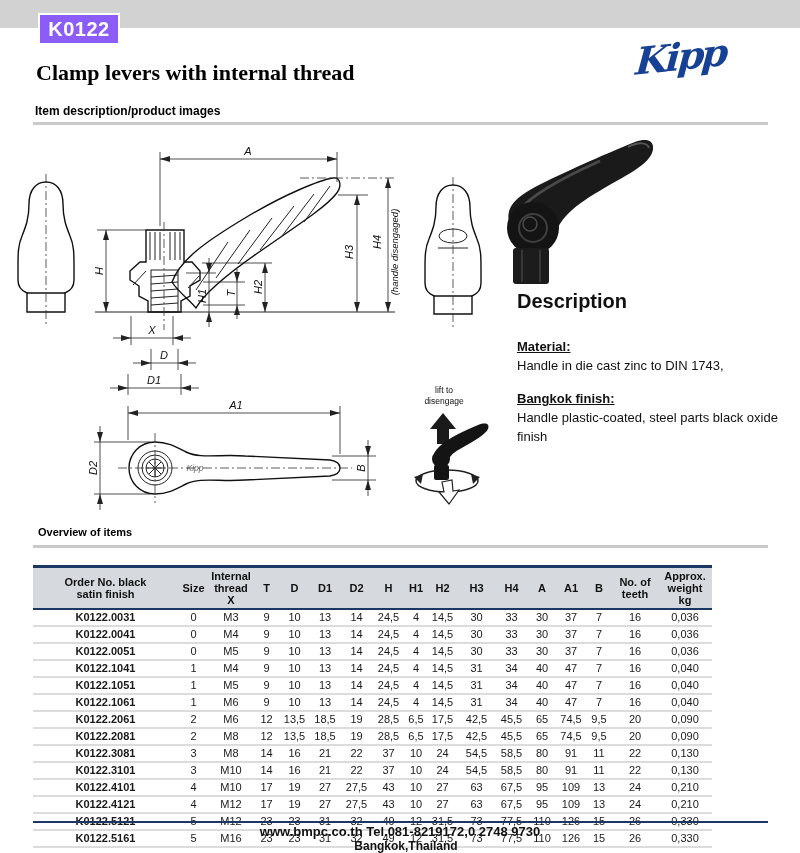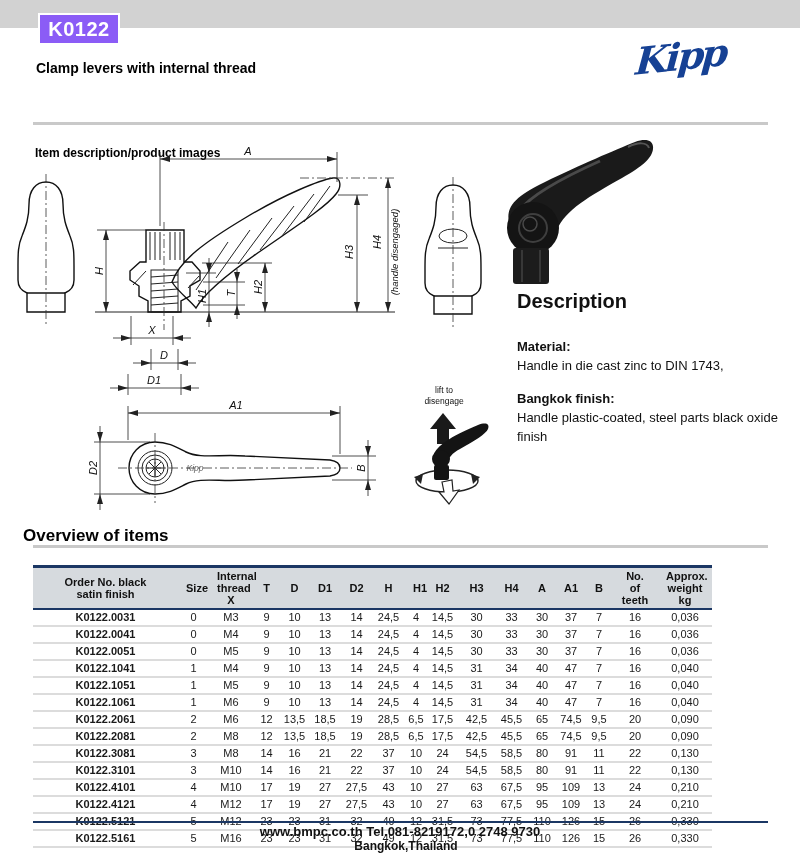--- a/index.html
+++ b/index.html
@@ -2,34 +2,34 @@
 <html><head>
 <meta charset="utf-8">
 <style>
   html,body{margin:0;padding:0;background:#fff;}
   .page{position:relative;width:800px;height:853px;background:#ffffff;
         font-family:"Liberation Sans",sans-serif;color:#111;overflow:hidden;}
   .topbar{position:absolute;left:0;top:0;width:800px;height:28px;background:#d2d2d2;}
   .badge{position:absolute;left:38px;top:13px;width:82px;height:32px;background:#8b5cf6;
          border:2px solid #ffffff;box-sizing:border-box;display:flex;align-items:center;justify-content:center;
          color:#fff;font-weight:bold;font-size:20px;letter-spacing:.5px;}
-  .title{position:absolute;left:36px;top:60px;font-size:14px;font-weight:bold;color:#000;}
+  .title{position:absolute;left:36px;top:60px;font-size:22px;font-weight:bold;color:#000;font-family:Liberation Serif, serif;}
   .kipp-logo{position:absolute;left:636px;top:34px;width:90px;height:52px;
              color:#164194;font-weight:bold;font-style:italic;font-size:38px;
              transform:skewX(-10deg) rotate(-6deg);letter-spacing:-3px;font-family:"DejaVu Serif",serif;}
   .sec-head{position:absolute;font-size:12px;font-weight:bold;color:#000;}
   .rule{position:absolute;left:33px;width:735px;height:3px;background:#c9c9c9;}
   .drawing-wrap{position:absolute;left:0;top:130px;width:800px;height:395px;}
   .desc{position:absolute;left:517px;top:292px;width:270px;font-size:13px;line-height:19px;color:#111;}
   .desc h3{font-size:20px;margin:0 0 26px 0;}
-  .desc .lbl{font-weight:bold;margin-top:14px;}
+  .desc .lbl{font-weight:bold;margin-top:14px;text-decoration:underline;}
   table.items{position:absolute;left:33px;top:565px;width:679px;border-collapse:collapse;table-layout:fixed;
               font-size:11px;}
   table.items thead th{background:#d6dade;border-top:3px solid #1b3764;border-bottom:2px solid #1b3764;
-              font-weight:bold;white-space:pre-line;padding:2px 8px;line-height:12px;vertical-align:middle;}
+              font-weight:bold;white-space:pre-line;padding:2px 2px;line-height:12px;vertical-align:middle;}
   table.items tbody td{text-align:center;padding:0 1px;height:15px;border-bottom:2px solid #dcdcdc;
               line-height:13px;color:#1a1a1a;}
   table.items tbody td.ordno{font-weight:bold;}
   .footline{position:absolute;left:33px;top:821px;width:735px;height:2px;background:#1b3764;}
   .footer{position:absolute;left:0;top:824px;width:800px;text-align:center;}
   .footer .f1{font-size:13px;font-weight:bold;}
   .footer .f2{font-size:12px;font-weight:bold;margin-left:12px;}
   
   .ln{stroke:#222;stroke-width:1;fill:none;}
   .thk{stroke:#111;stroke-width:1.4;fill:none;}
@@ -43,21 +43,21 @@
 </head>
 <body>
 
 <div class="page">
 
   <div class="topbar"></div>
   <div class="badge">K0122</div>
   <div class="title">Clamp levers with internal thread</div>
   <div class="kipp-logo">Kipp</div>
 
-  <div class="sec-head" style="left:35px;top:104px;margin-top:42px;">Item description/product images</div>
+  <div class="sec-head" style="left:35px;top:104px;">Item description/product images</div>
   <div class="rule" style="top:122px;"></div>
 
   <div class="drawing-wrap">
   <svg width="800" height="395" viewBox="0 0 800 395">
 
     <g>
       <path class="thk" d="M46,52 C36,52 29,60 29,74 C29,88 26,96 22,106 C18,115 18,124 18,136 L18,150 C18,157 22,161 27,163 L27,182 L65,182 L65,163 C70,161 74,157 74,150 L74,136 C74,124 74,115 70,106 C66,96 63,88 63,74 C63,60 56,52 46,52 Z"></path>
       <line class="thk" x1="27" y1="163" x2="65" y2="163"></line>
       <line class="cl" x1="46" y1="44" x2="46" y2="196"></line>
     </g>
@@ -237,21 +237,21 @@
   </div>
 
   <div class="desc">
     <h3>Description</h3>
     <div class="lbl">Material:</div>
     <div>Handle in die cast zinc to DIN 1743,</div>
     <div class="lbl">Bangkok finish:</div>
     <div>Handle plastic-coated, steel parts black oxide finish</div>
   </div>
 
-  <div class="sec-head" style="left:23px;top:526px;font-size:17px;">Overview of items</div>
+  <div class="sec-head" style="left:38px;top:526px;font-size:11px;">Overview of items</div>
   <div class="rule" style="top:545px;"></div>
 
   <table class="items">
     <colgroup>
       <col style="width:145px">
         <col style="width:31px">
         <col style="width:44px">
         <col style="width:27px">
       <col style="width:29px">
         <col style="width:32px">

